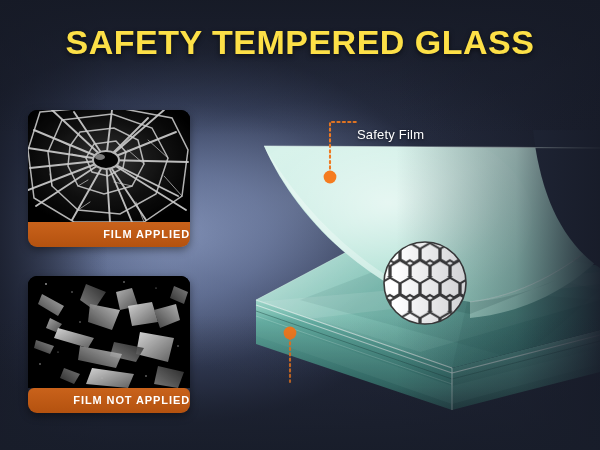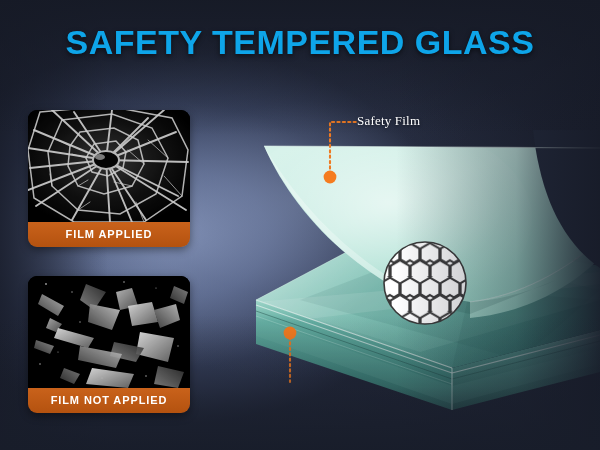--- a/index.html
+++ b/index.html
@@ -34,51 +34,51 @@
       linear-gradient(180deg, rgba(22,26,38,0.95) 0%, rgba(22,26,38,0.35) 16%, rgba(22,26,38,0) 30%),
       linear-gradient(0deg, rgba(24,29,42,0.92) 0%, rgba(24,29,42,0.30) 14%, rgba(24,29,42,0) 30%),
       linear-gradient(90deg, rgba(23,27,40,0.80) 0%, rgba(23,27,40,0) 18%),
       linear-gradient(270deg, rgba(23,27,40,0.92) 0%, rgba(23,27,40,0.35) 14%, rgba(23,27,40,0) 34%);
   }
 
   
   .title{
     position:absolute;left:0;top:22px;width:600px;
     text-align:center;
-    color:#0ea5e9;
+    color:#fde047;
     font-size:34px;font-weight:bold;
     letter-spacing:0.5px;
     line-height:40px;
     text-shadow:0 2px 5px rgba(0,0,0,0.55);
     white-space:nowrap;
   }
 
   
   .card{
     position:absolute;left:28px;width:162px;
     border-radius:9px;overflow:hidden;
     box-shadow:0 3px 9px rgba(0,0,0,0.42);
   }
   #card-0{top:110px;height:137px;}
   #card-1{top:276px;height:137px;}
   .card-photo{position:relative;width:100%;height:112px;background:#000;overflow:hidden;}
   .card-photo svg{display:block;width:100%;height:100%;}
   .card-label{
     height:25px;line-height:25px;
-    text-align:center;color:#fff;
+    text-align:right;color:#fff;
     font-size:11px;font-weight:bold;letter-spacing:0.9px;
   }
 
   
   .callout-text{
     position:absolute;color:#ffffff;font-size:13px;
     letter-spacing:0.2px;white-space:nowrap;
     text-shadow:0 1px 3px rgba(0,0,0,0.55);
   }
-  #callout-text-film{left:357px;top:113px;font-family:Liberation Serif, serif;}
+  #callout-text-film{left:357px;top:127px;}
   #callout-text-glass{left:243px;top:384px;}
 
   #illustration{position:absolute;left:0;top:0;width:600px;height:450px;}
   #illustration svg{display:block;}
 </style>
 </head>
 <body>
 
 <div id="stage">
 
@@ -342,18 +342,18 @@
           <circle cx="12" cy="88" r="0.8"></circle>
             <circle cx="52" cy="46" r="0.7"></circle>
           <circle cx="150" cy="70" r="0.7"></circle>
             <circle cx="74" cy="102" r="0.6"></circle>
           <circle cx="118" cy="100" r="0.8"></circle>
             <circle cx="30" cy="76" r="0.6"></circle>
         </g>
         <rect width="162" height="112" fill="#000" opacity="0.08"></rect>
       </svg>
     </div>
-    <div class="card-label" style="background:linear-gradient(180deg,#c9621b 0%,#b4520f 100%);">FILM NOT APPLIED</div>
+    <div class="card-label" style="background:linear-gradient(180deg,#c9621b 0%,#b4520f 100%);border-radius:6px;">FILM NOT APPLIED</div>
   </div>
 
   <div class="callout-text" id="callout-text-film">Safety Film</div>
 
 </div>
 
 </body></html>

